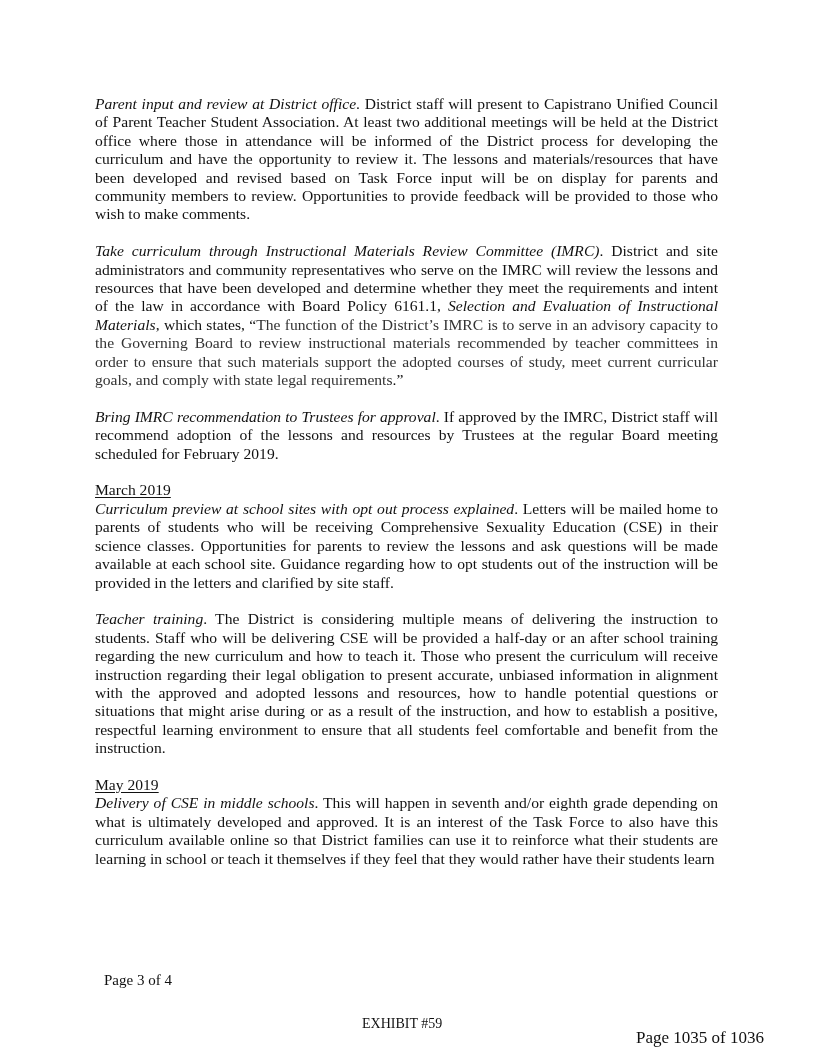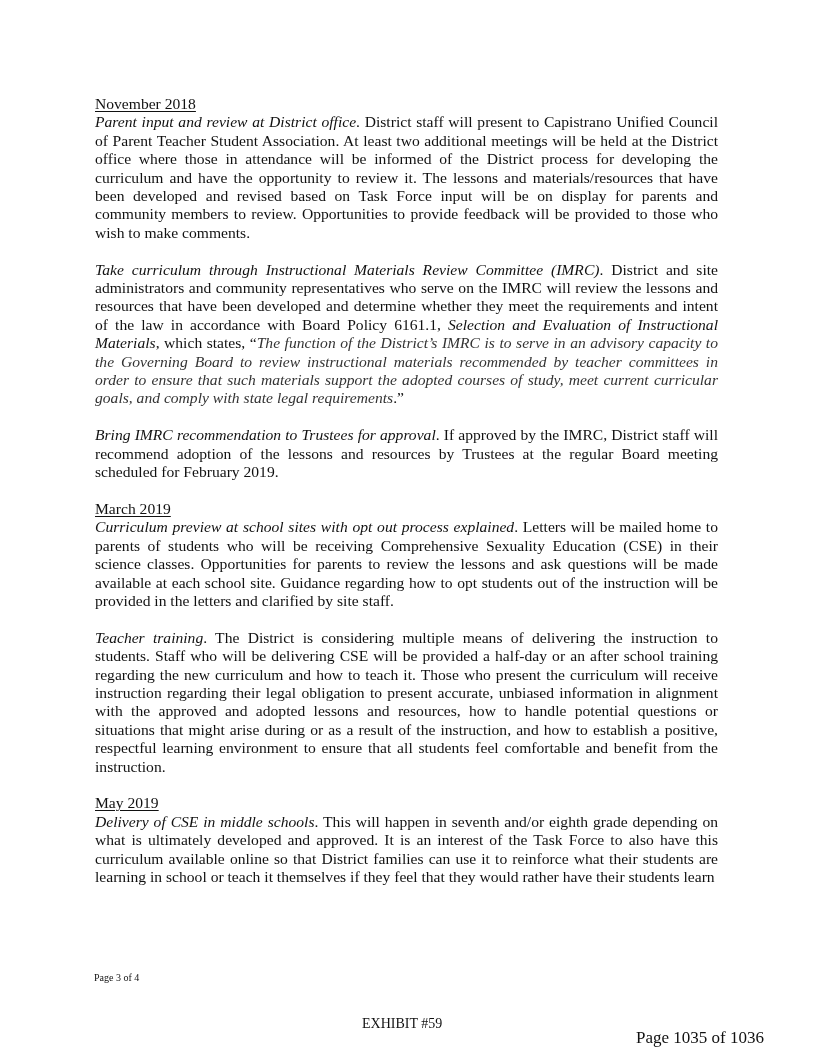--- a/index.html
+++ b/index.html
@@ -41,28 +41,27 @@
       text-align: justify;
       margin: 0;
     }
     .para .lead {
       font-style: italic;
     }
     .para .cite {
       font-style: italic;
     }
     .para .quote {
-      font-style: italic;
       color: #333333;
     }
     .page-num {
       position: absolute;
-      left: 94px;
+      left: 104px;
       top: 972px;
-      font-size: 10px;
+      font-size: 15px;
     }
     .exhibit {
       position: absolute;
       left: 362px;
       top: 1016px;
       font-size: 14px;
     }
     .page-total {
       position: absolute;
       left: 636px;
@@ -70,21 +69,20 @@
       font-size: 17px;
     }
   </style>
 </head>
 <body>
 
 <div class="page">
   <div class="content">
 
     <div class="section">
-      <span class="heading">November 2018</span>
       <p class="para"><span class="lead">Parent input and review at District office</span><span>. District staff will present to Capistrano Unified Council of Parent Teacher Student Association. At least two additional meetings will be held at the District office where those in attendance will be informed of the District process for developing the curriculum and have the opportunity to review it. The lessons and materials/resources that have been developed and revised based on Task Force input will be on display for parents and community members to review. Opportunities to provide feedback will be provided to those who wish to make comments.</span></p>
     </div>
 
     <div class="section">
       <p class="para"><span class="lead">Take curriculum through Instructional Materials Review Committee (IMRC)</span><span>. District and site administrators and community representatives who serve on the IMRC will review the lessons and resources that have been developed and determine whether they meet the requirements and intent of the law in accordance with Board Policy 6161.1, </span><span class="cite">Selection and Evaluation of Instructional Materials</span><span>, which states, “</span><span class="quote">The function of the District’s IMRC is to serve in an advisory capacity to the Governing Board to review instructional materials recommended by teacher committees in order to ensure that such materials support the adopted courses of study, meet current curricular goals, and comply with state legal requirements</span><span>.”</span></p>
     </div>
 
     <div class="section">
       <p class="para"><span class="lead">Bring IMRC recommendation to Trustees for approval</span><span>. If approved by the IMRC, District staff will recommend adoption of the lessons and resources by Trustees at the regular Board meeting scheduled for February 2019.</span></p>
     </div>

